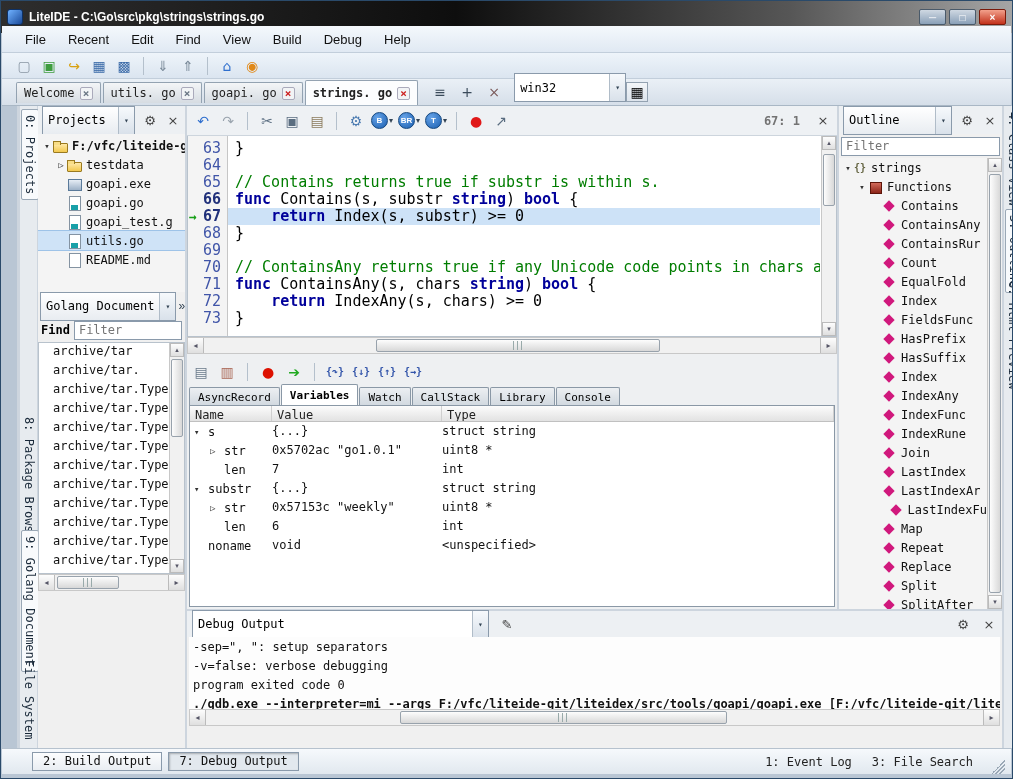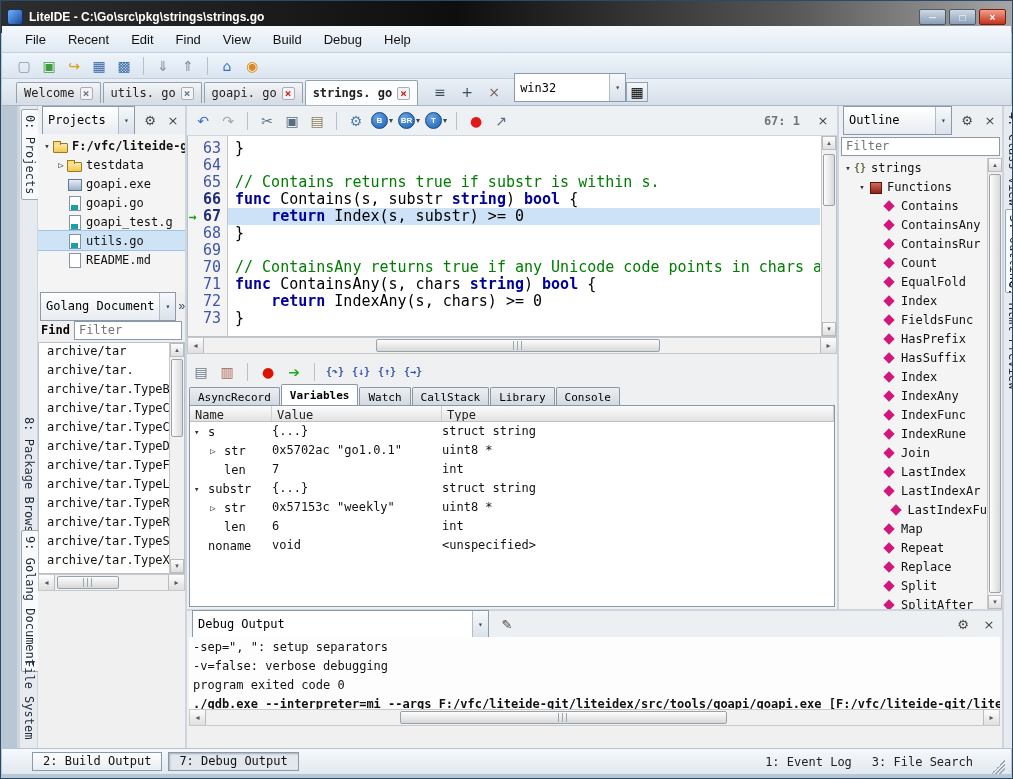--- a/index.html
+++ b/index.html
@@ -115,21 +115,21 @@
   .doc-combo-row .grow { flex:1; background:linear-gradient(#ffffff,#e8ecf1); }
   .chev { font-size:12px; color:#345; width:12px; text-align:center; }
   .find-row { position:absolute; top:212px; left:0; right:0; height:24px;
     display:flex; align-items:center; gap:4px; padding:2px 3px; font:bold 12px "DejaVu Sans Mono",monospace; }
   .textbox { height:19px; border:1px solid #8a9aab; background:#fff;
     font:12px "DejaVu Sans Mono",monospace; padding:0 4px; min-width:0; }
   .find-row .textbox { flex:1; }
   .doclist-wrap { position:absolute; top:236px; left:0; right:0; height:232px; background:#fff;
     border:1px solid #b8c2cc; }
   .doclist { position:absolute; left:0; top:0; right:15px; bottom:0; overflow:hidden; padding-top:1px; }
-  .drow { height:19px; padding-left:8px; font:12px "DejaVu Sans Mono",monospace; white-space:nowrap; color:#111; }
+  .drow { height:19px; padding-left:14px; font:12px "DejaVu Sans Mono",monospace; white-space:nowrap; color:#111; }
   
   .vscroll { position:absolute; top:0; right:0; bottom:0; width:15px; background:#f1f1f1; border-left:1px solid #c8c8c8; }
   .vscroll .sb-btn { position:absolute; left:0; width:100%; height:14px; display:flex; align-items:center;
     justify-content:center; font-size:7px; color:#556; background:linear-gradient(#fdfdfd,#dfdfdf); border:1px solid #bbb; }
   .vscroll .sb-btn.up { top:0; }  .vscroll .sb-btn.down { bottom:0; }
   .vscroll .sb-thumb { position:absolute; left:1px; right:1px; border:1px solid #98a2ac;
     background:linear-gradient(90deg,#fdfdfd,#d8d8d8); border-radius:2px; }
   .hscroll { position:absolute; height:17px; background:#f1f1f1; border:1px solid #c8c8c8; display:flex; }
   .hscroll .sb-btn { width:16px; height:100%; display:flex; align-items:center; justify-content:center;
     font-size:8px; color:#556; background:linear-gradient(#fdfdfd,#dfdfdf); border-right:1px solid #bbb; }

